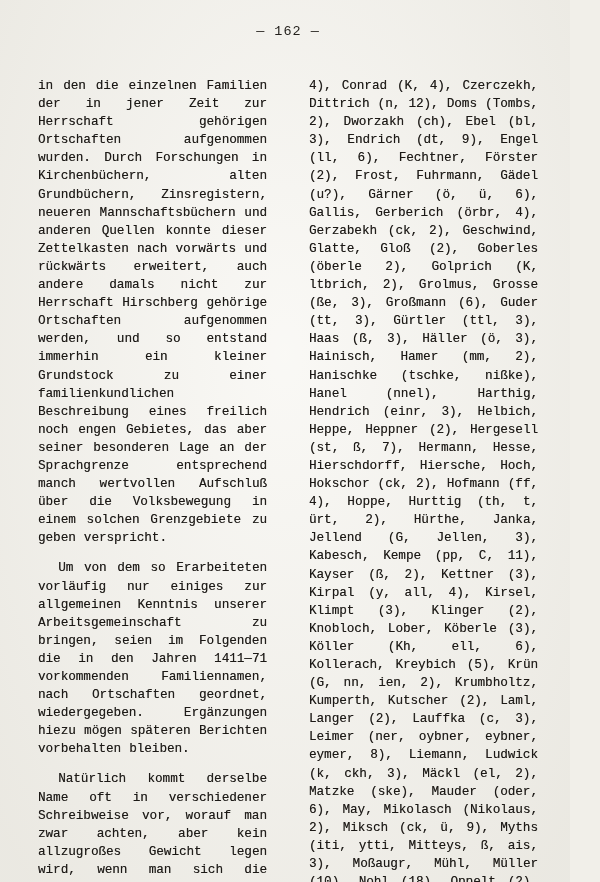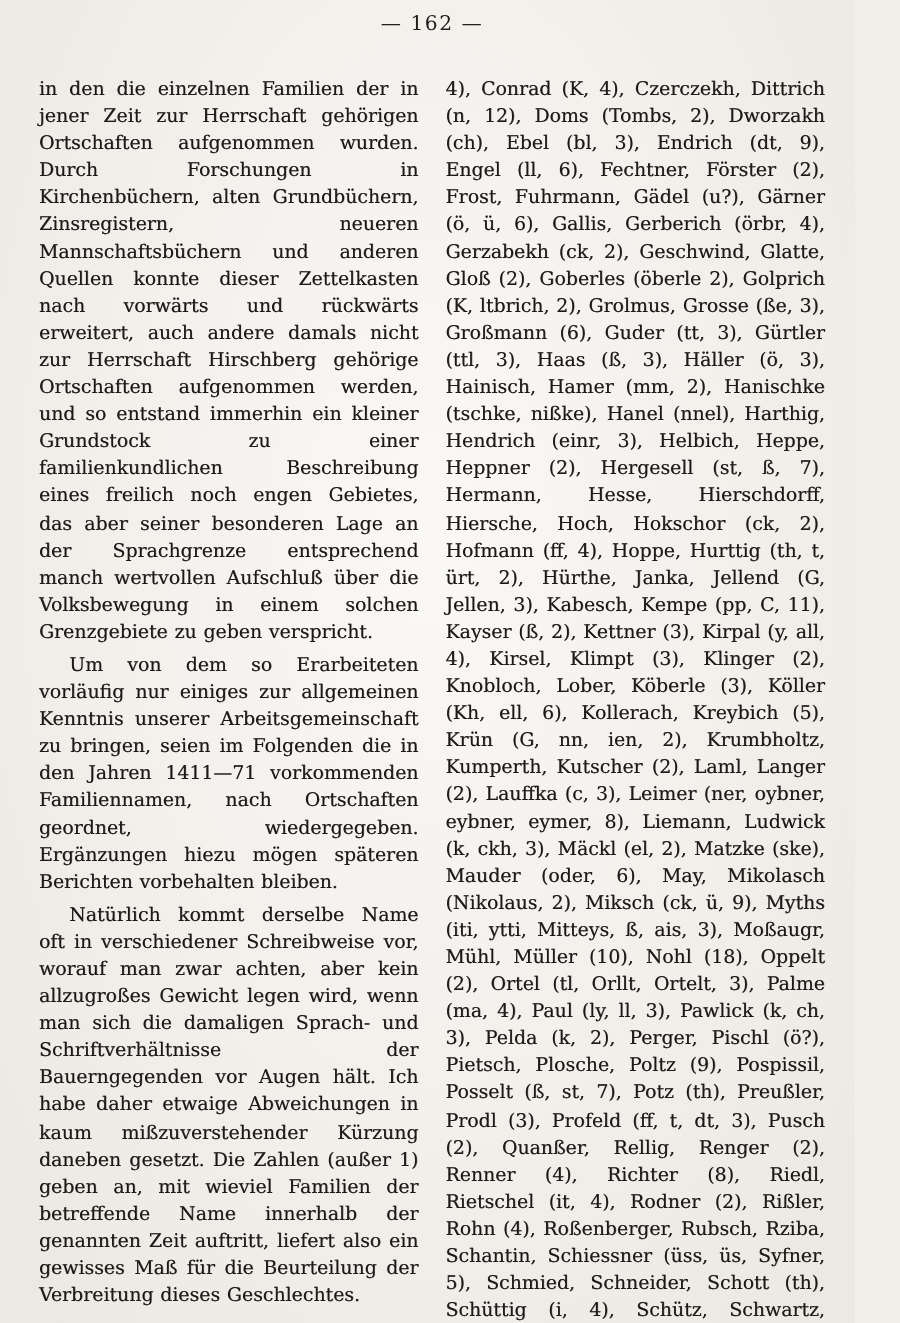--- a/index.html
+++ b/index.html
@@ -12,25 +12,26 @@
     background: #f1efe9;
     font-family: "DejaVu Serif", "Liberation Serif", serif;
     color: #1c1916;
     overflow: hidden;
   }
   .page {
     position: relative;
     width: 570px;
     height: 882px;
     box-sizing: border-box;
-    padding: 0 20px 0 26px;
+    padding: 16px 20px 0 26px;
     background:
       radial-gradient(ellipse at 50% 40%, rgba(255,255,255,0.55), rgba(0,0,0,0.035) 95%),
       #f3f1ea;
     overflow: hidden;
+    font-family: Liberation Mono, monospace;
   }
   .page-number {
     text-align: center;
     font-size: 13.5px;
     letter-spacing: 1px;
     margin: 8px 0 26px 0;
     color: #221f1b;
   }
   .columns {
     display: flex;
@@ -38,21 +39,21 @@
   }
   .col {
     width: 269px;
     font-size: 12.6px;
     line-height: 18.1px;
     text-align: justify;
     text-shadow: 0.25px 0 0 rgba(28,25,22,0.55);
     word-spacing: 0.5px;
   }
   .col p {
-    margin: 0;
+    margin: 12px;
   }
   .col p.para-space {
     margin-top: 4px;
   }
   .indent {
     text-indent: 1.6em;
   }
   .section-heading {
     text-align: center;
     font-weight: bold;

